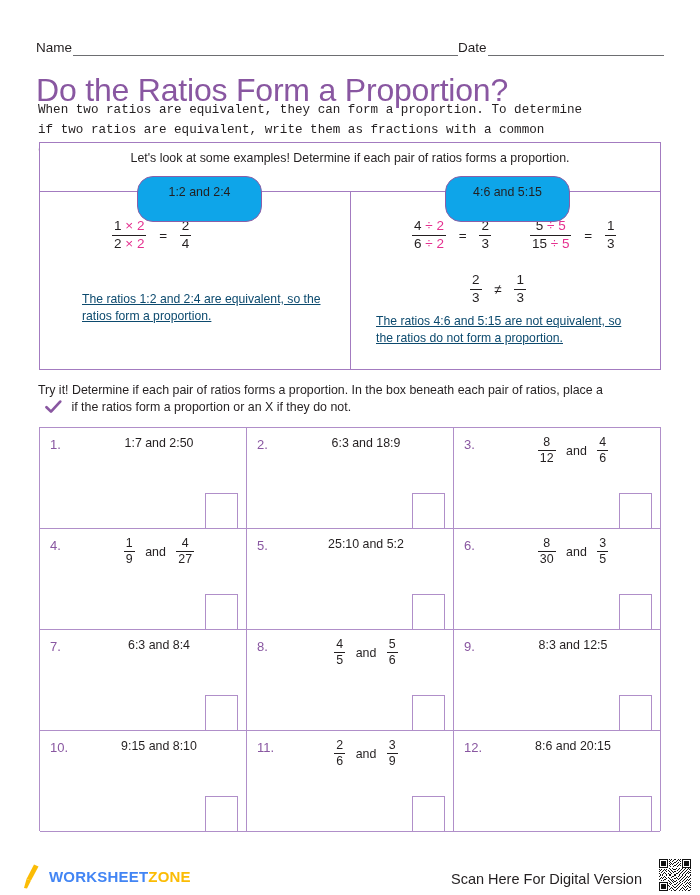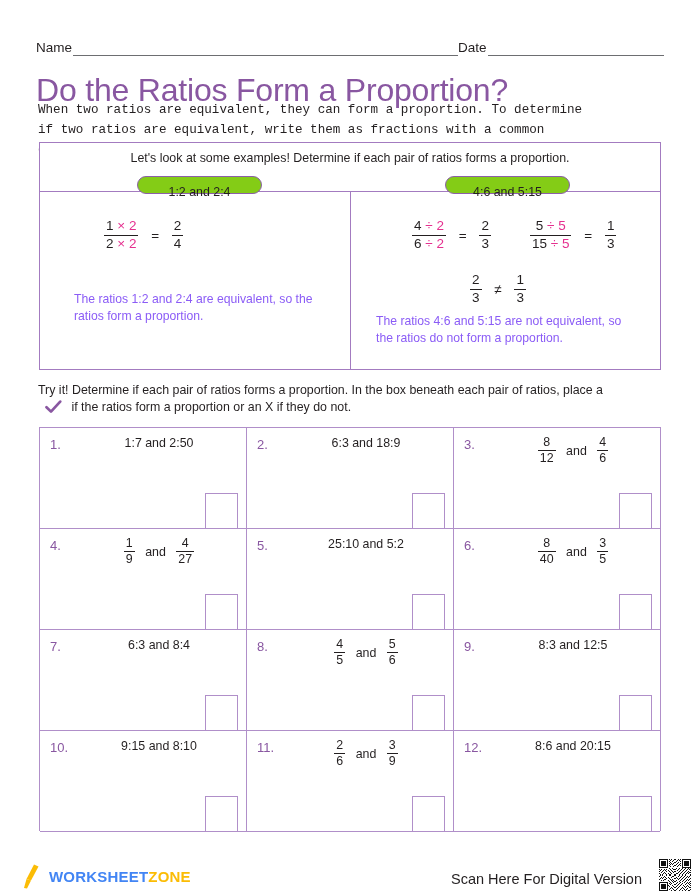--- a/index.html
+++ b/index.html
@@ -96,40 +96,40 @@
     position: absolute;
     left: 50%;
     top: 48px;
     bottom: 0;
     width: 0;
     border-left: 1.2px solid #a37bc0;
   }
   .pill {
     position: absolute;
     top: 33px;
-    height: 18px;
+    height: 46px;
     line-height: 30px;
     border: 1.4px solid #8b5fa8;
     border-radius: 16px;
-    background: #84cc16;
+    background: #0ea5e9;
     font-size: 12.4px;
     color: #231f20;
     text-align: center;
     box-sizing: border-box;
     z-index: 3;
   }
   .pill-left  { left: 97px;  width: 125px; }
   .pill-right { left: 405px; width: 125px; }
 
   .ex-pane {
     position: absolute;
     top: 48px;
     bottom: 0;
   }
-  .ex-pane.left  { left: 8px;     width: 50%; }
+  .ex-pane.left  { left: 16px;     width: 50%; }
   .ex-pane.right { left: 50%;   width: 50%; }
 
   
   .frac {
     display: inline-block;
     vertical-align: middle;
     text-align: center;
     line-height: 1.08;
   }
   .frac .num {
@@ -157,21 +157,22 @@
 
   .ex-left-eq  { left: 56px; top: 28px; }
   .ex-right-eq1 { left: 62px; top: 28px; }
   .ex-right-eq2 { left: 180px; top: 28px; }
   .ex-right-eq3 { left: 120px; top: 82px; }
 
   .ex-text {
     position: absolute;
     font-size: 12.2px;
     line-height: 17px;
-    color: #8b5cf6;
+    color: #0c4a6e;
+    text-decoration: underline;
   }
   .ex-left-text  { left: 26px; top: 100px; width: 250px; }
   .ex-right-text { left: 26px; top: 122px; width: 255px; }
 
   
   .tryit {
     position: absolute;
     left: 38px;
     top: 382px;
     width: 580px;
@@ -436,21 +437,21 @@
     <div class="gcell">
       <span class="qnum">5.</span>
       <div class="qbody">25:10 and 5:2</div>
       <div class="ansbox"></div>
     </div>
     <div class="gcell">
       <span class="qnum">6.</span>
       <div class="qbody">
         <span class="frac">
           <span class="num">8</span>
-          <span class="den">40</span>
+          <span class="den">30</span>
         </span>
         <span class="and">and</span>
         <span class="frac">
           <span class="num">3</span>
           <span class="den">5</span>
         </span>
       </div>
       <div class="ansbox"></div>
     </div>
   </div>

